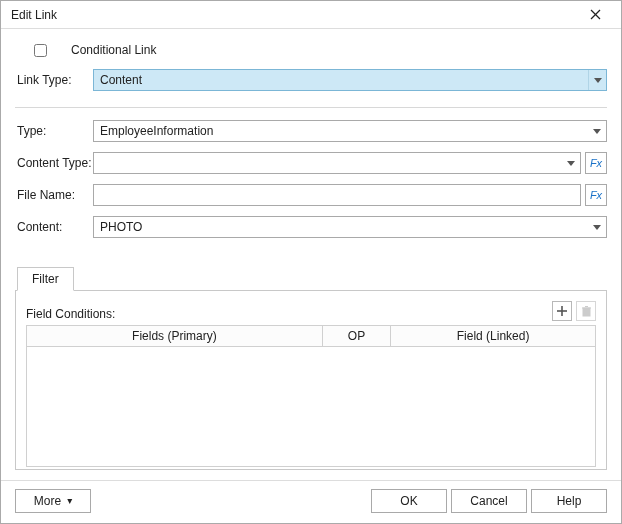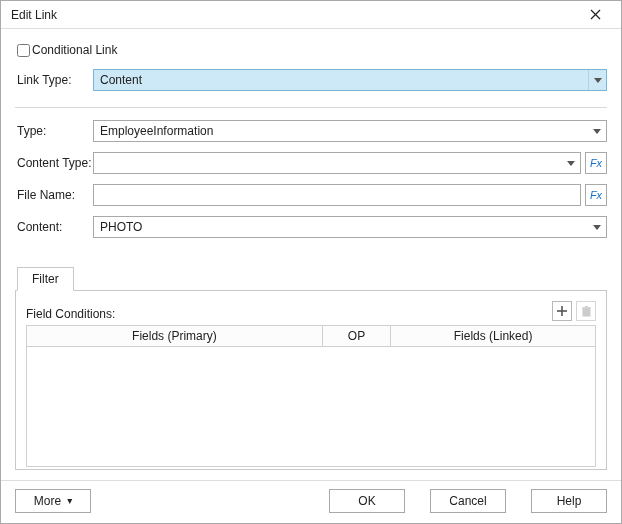--- a/index.html
+++ b/index.html
@@ -51,22 +51,22 @@
   }
   .row .field {
     flex: 1;
     display: flex;
     gap: 4px;
   }
 
   .checkbox-row {
     display: flex;
     align-items: flex-end;
-    gap: 2px;
-    margin: 2px 0 12px 2px;
+    gap: 24px;
+    margin: 2px 0 12px 19px;
   }
   input[type=checkbox] {
     width: 13px; height: 13px;
     margin: 0;
   }
 
   .dropdown, .textinput {
     flex: 1;
     height: 22px;
     border: 1px solid #a9a9a9;
@@ -201,21 +201,21 @@
     background: #fff;
     font-size: 12px;
     display: inline-flex;
     align-items: center;
     justify-content: center;
     cursor: pointer;
     gap: 6px;
   }
   .btn .chev { font-size: 10px; line-height: 1; }
   .spacer { flex: 1; }
-  .button-bar .btn + .btn { margin-left: 25px; }
+  .button-bar .btn + .btn { margin-left: 4px; }
 </style>
 </head>
 <body>
 
 <div class="titlebar">
   <div class="title">Edit Link</div>
   <div class="close">
     <svg width="11" height="11" viewBox="0 0 11 11">
         <line x1="1" y1="1" x2="10" y2="10" stroke-width="1.2"></line>
         <line x1="10" y1="1" x2="1" y2="10" stroke-width="1.2"></line>
@@ -325,21 +325,21 @@
     <table class="grid">
       <colgroup>
           <col style="width:52%">
           <col style="width:12%">
           <col style="width:36%">
         </colgroup>
       <thead>
         <tr>
           <th>Fields (Primary)</th>
           <th>OP</th>
-          <th>Fields (Linked)</th>
+          <th>Field (Linked)</th>
         </tr>
       </thead>
     </table>
     <div class="grid-body"></div>
   </div>
 
 </div>
 
 <div class="button-bar">
   <div class="btn">

